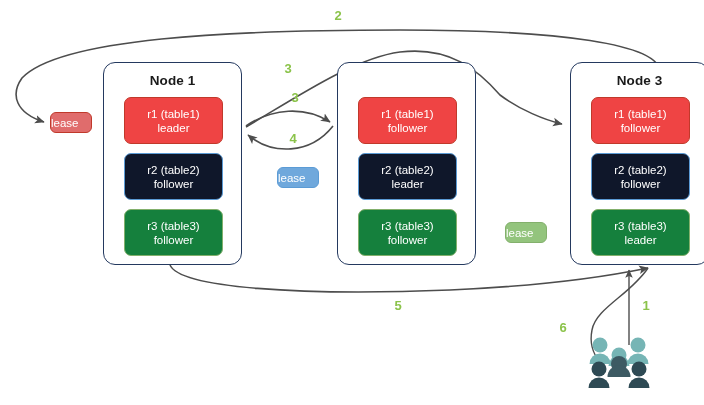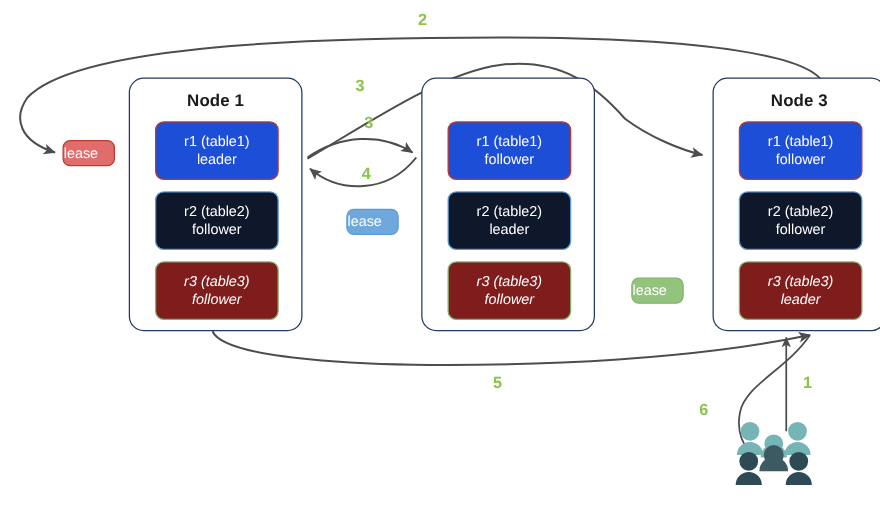--- a/index.html
+++ b/index.html
@@ -52,23 +52,23 @@
     display: flex;
     flex-direction: column;
     align-items: center;
     justify-content: center;
     color: #ffffff;
     font-size: 11.5px;
     line-height: 14px;
     text-align: center;
   }
   .replica span { display: block; }
-  .rep-red   { background: #1d4ed8; border: 1.4px solid #c0392b; }
+  .rep-red   { background: #ef4444; border: 1.4px solid #c0392b; }
   .rep-blue  { background: #0f172a; border: 1.4px solid #5b9bd5; }
-  .rep-green { background: #7f1d1d; border: 1.4px solid #83b06c; font-style: italic; }
+  .rep-green { background: #15803d; border: 1.4px solid #83b06c; }
 
   .lease {
     position: absolute;
     border-radius: 6px;
     box-sizing: border-box;
     display: flex;
     align-items: center;
     justify-content: flex-start;
     color: #ffffff;
     font-size: 11.5px;

